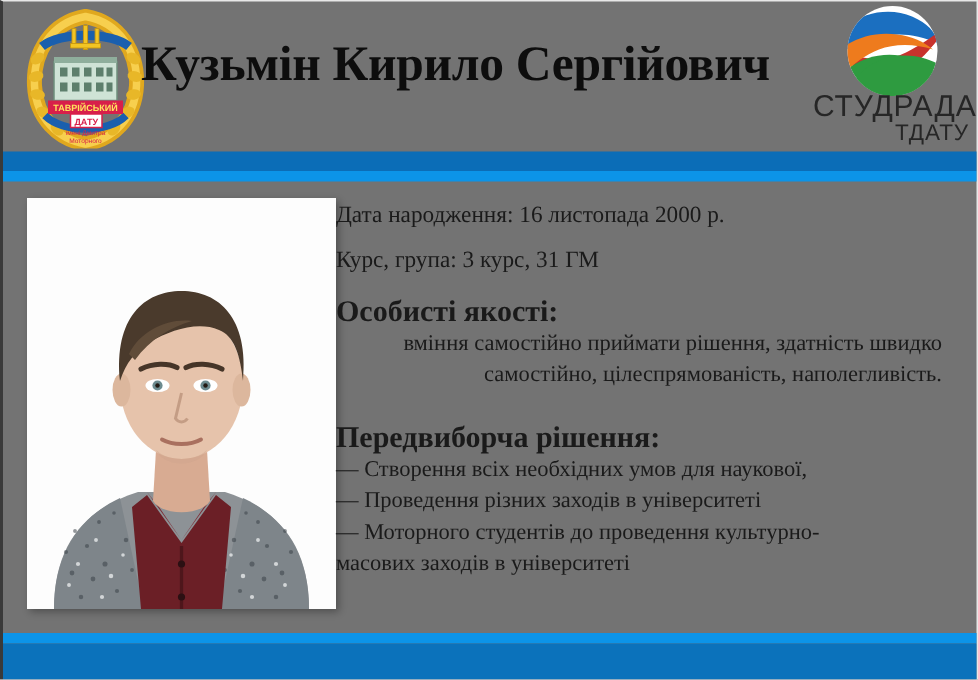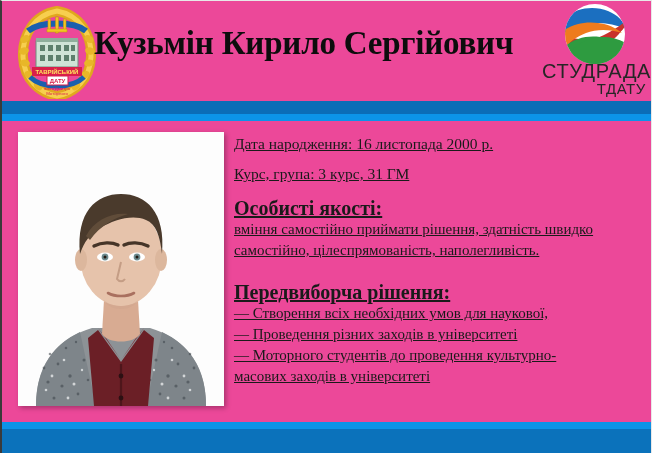--- a/index.html
+++ b/index.html
@@ -7,21 +7,21 @@
     padding: 0;
     background: #ffffff;
   }
   body {
     font-family: "Liberation Serif", serif;
   }
   #poster {
     position: relative;
     width: 652px;
     height: 453px;
-    background: #ec4899;
+    background: #737373;
     overflow: hidden;
     box-sizing: border-box;
     border-left: 2px solid #3a3a3a;
     border-top: 1px solid #e8e8e8;
     border-right: 1px solid #e8e8e8;
   }
 
   
   .header {
     position: absolute;
@@ -125,42 +125,42 @@
     height: 274px;
     background: #fdfdfd;
     box-shadow: 2px 2px 5px rgba(0,0,0,0.30);
     overflow: hidden;
   }
   .photo-frame svg { display: block; }
 
   
   .info {
     position: absolute;
-    left: 232px;
+    left: 222px;
     top: 128px;
     width: 404px;
     color: #1a1a1a;
     font-family: "Liberation Serif", serif;
-    text-decoration: underline;
   }
   .line-birth, .line-course {
     font-size: 15.5px;
     line-height: 30px;
     white-space: nowrap;
   }
   .block-qualities { margin-top: 8px; }
   .block-program  { margin-top: 20px; }
   .label {
     font-size: 20px;
     font-weight: bold;
     line-height: 22px;
   }
   .body-text {
     font-size: 15px;
     line-height: 21px;
+    text-align: right;
   }
   .prog-item {
     font-size: 15px;
     line-height: 21px;
   }
 </style>
 </head>
 <body>
 
 <div id="poster">

